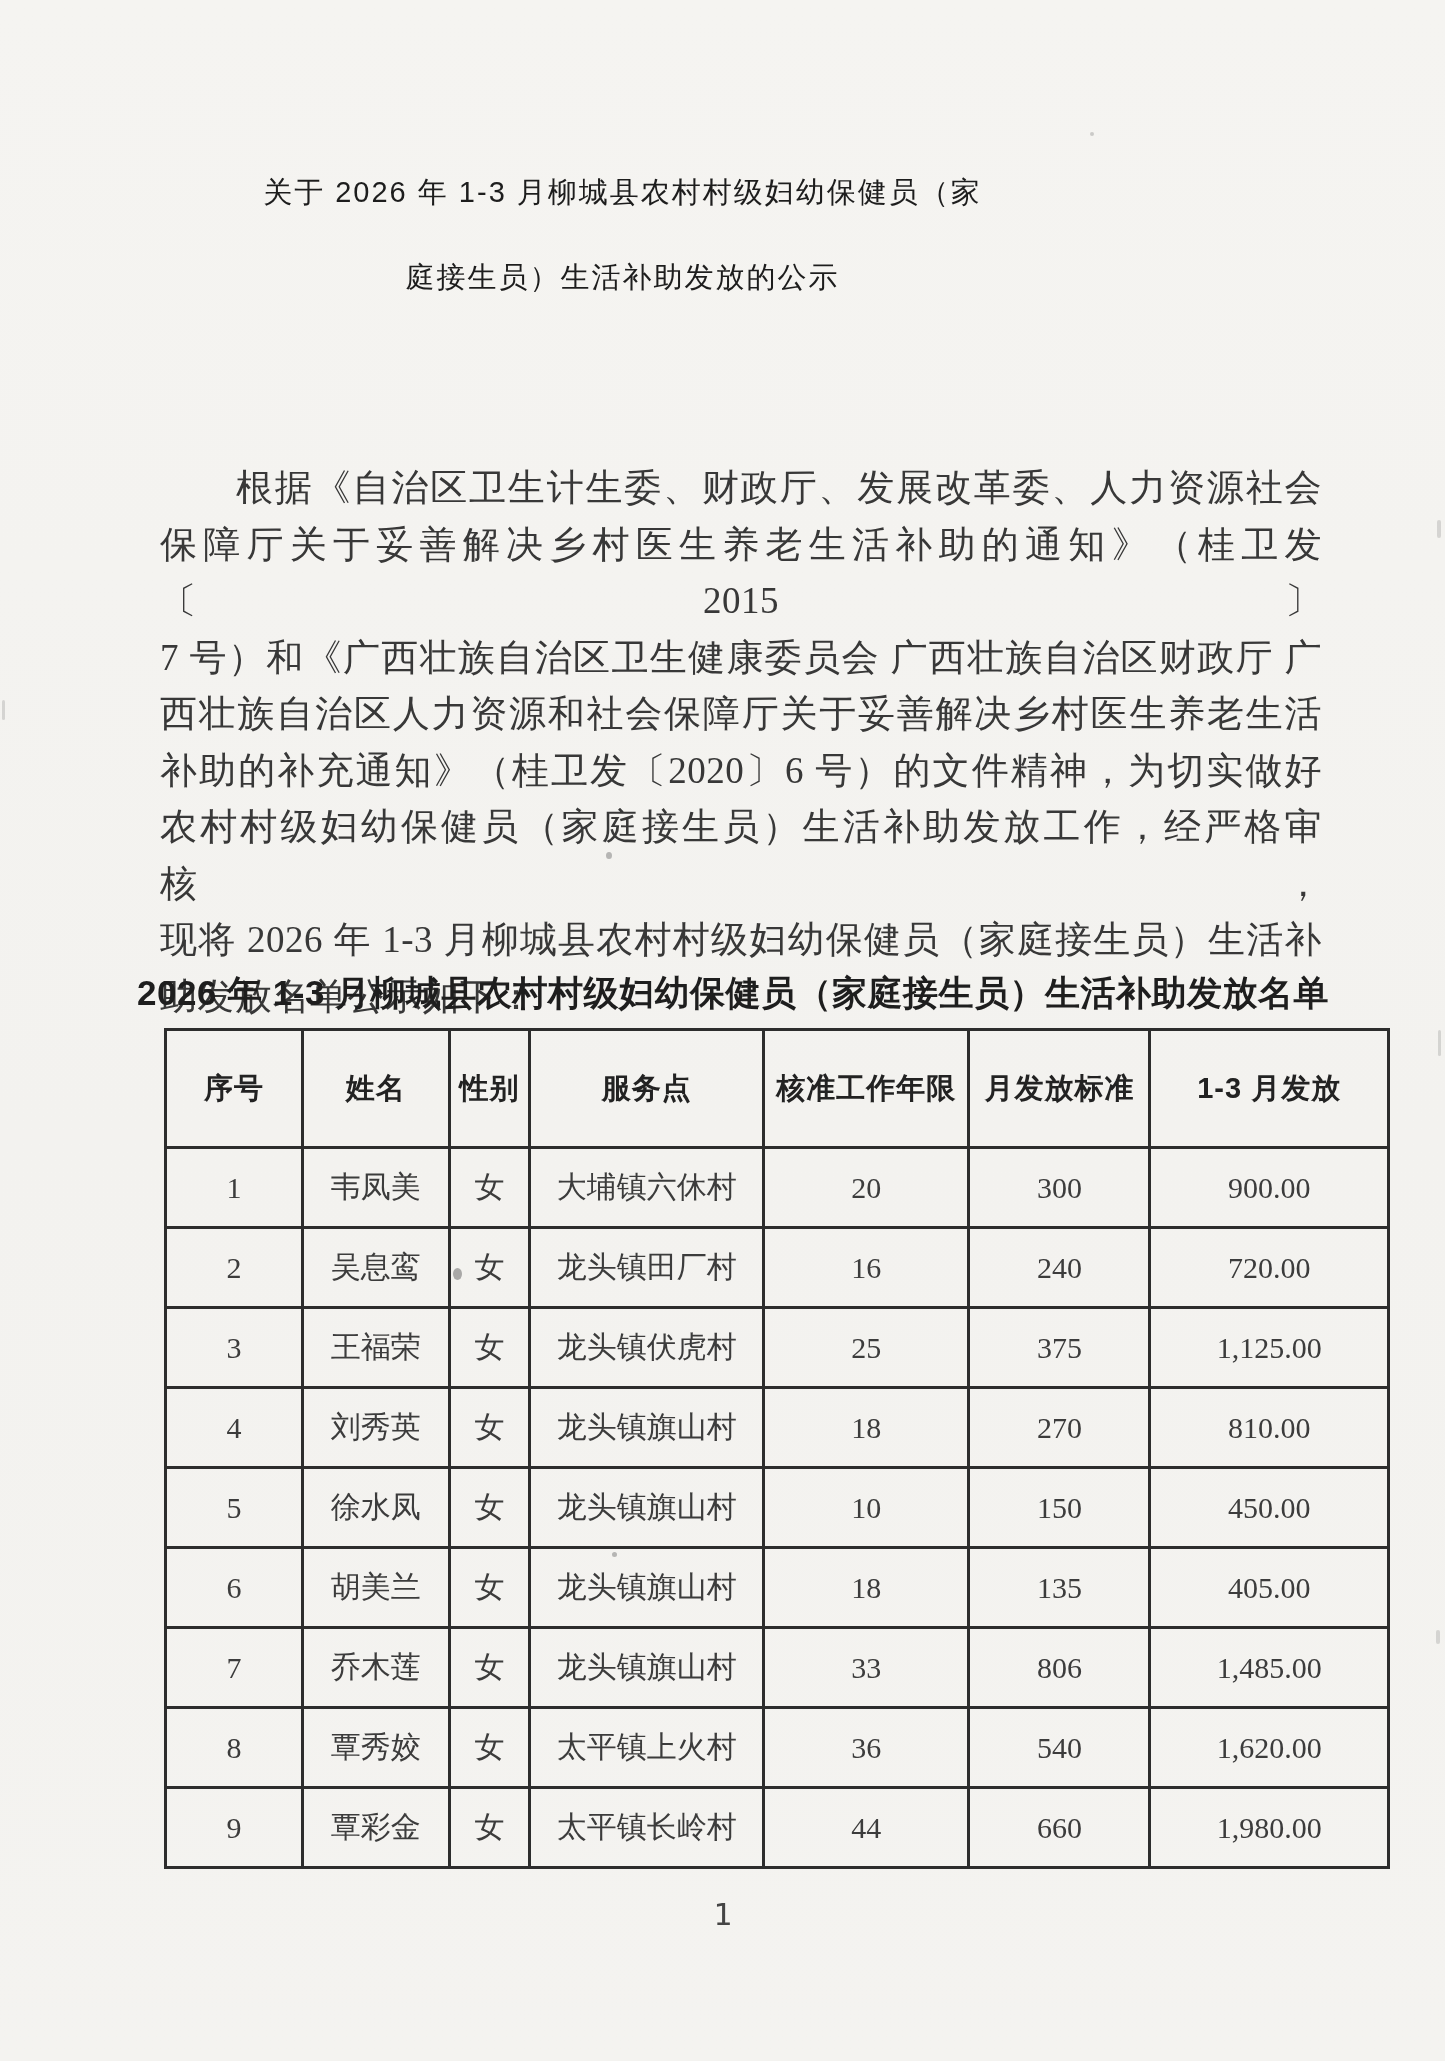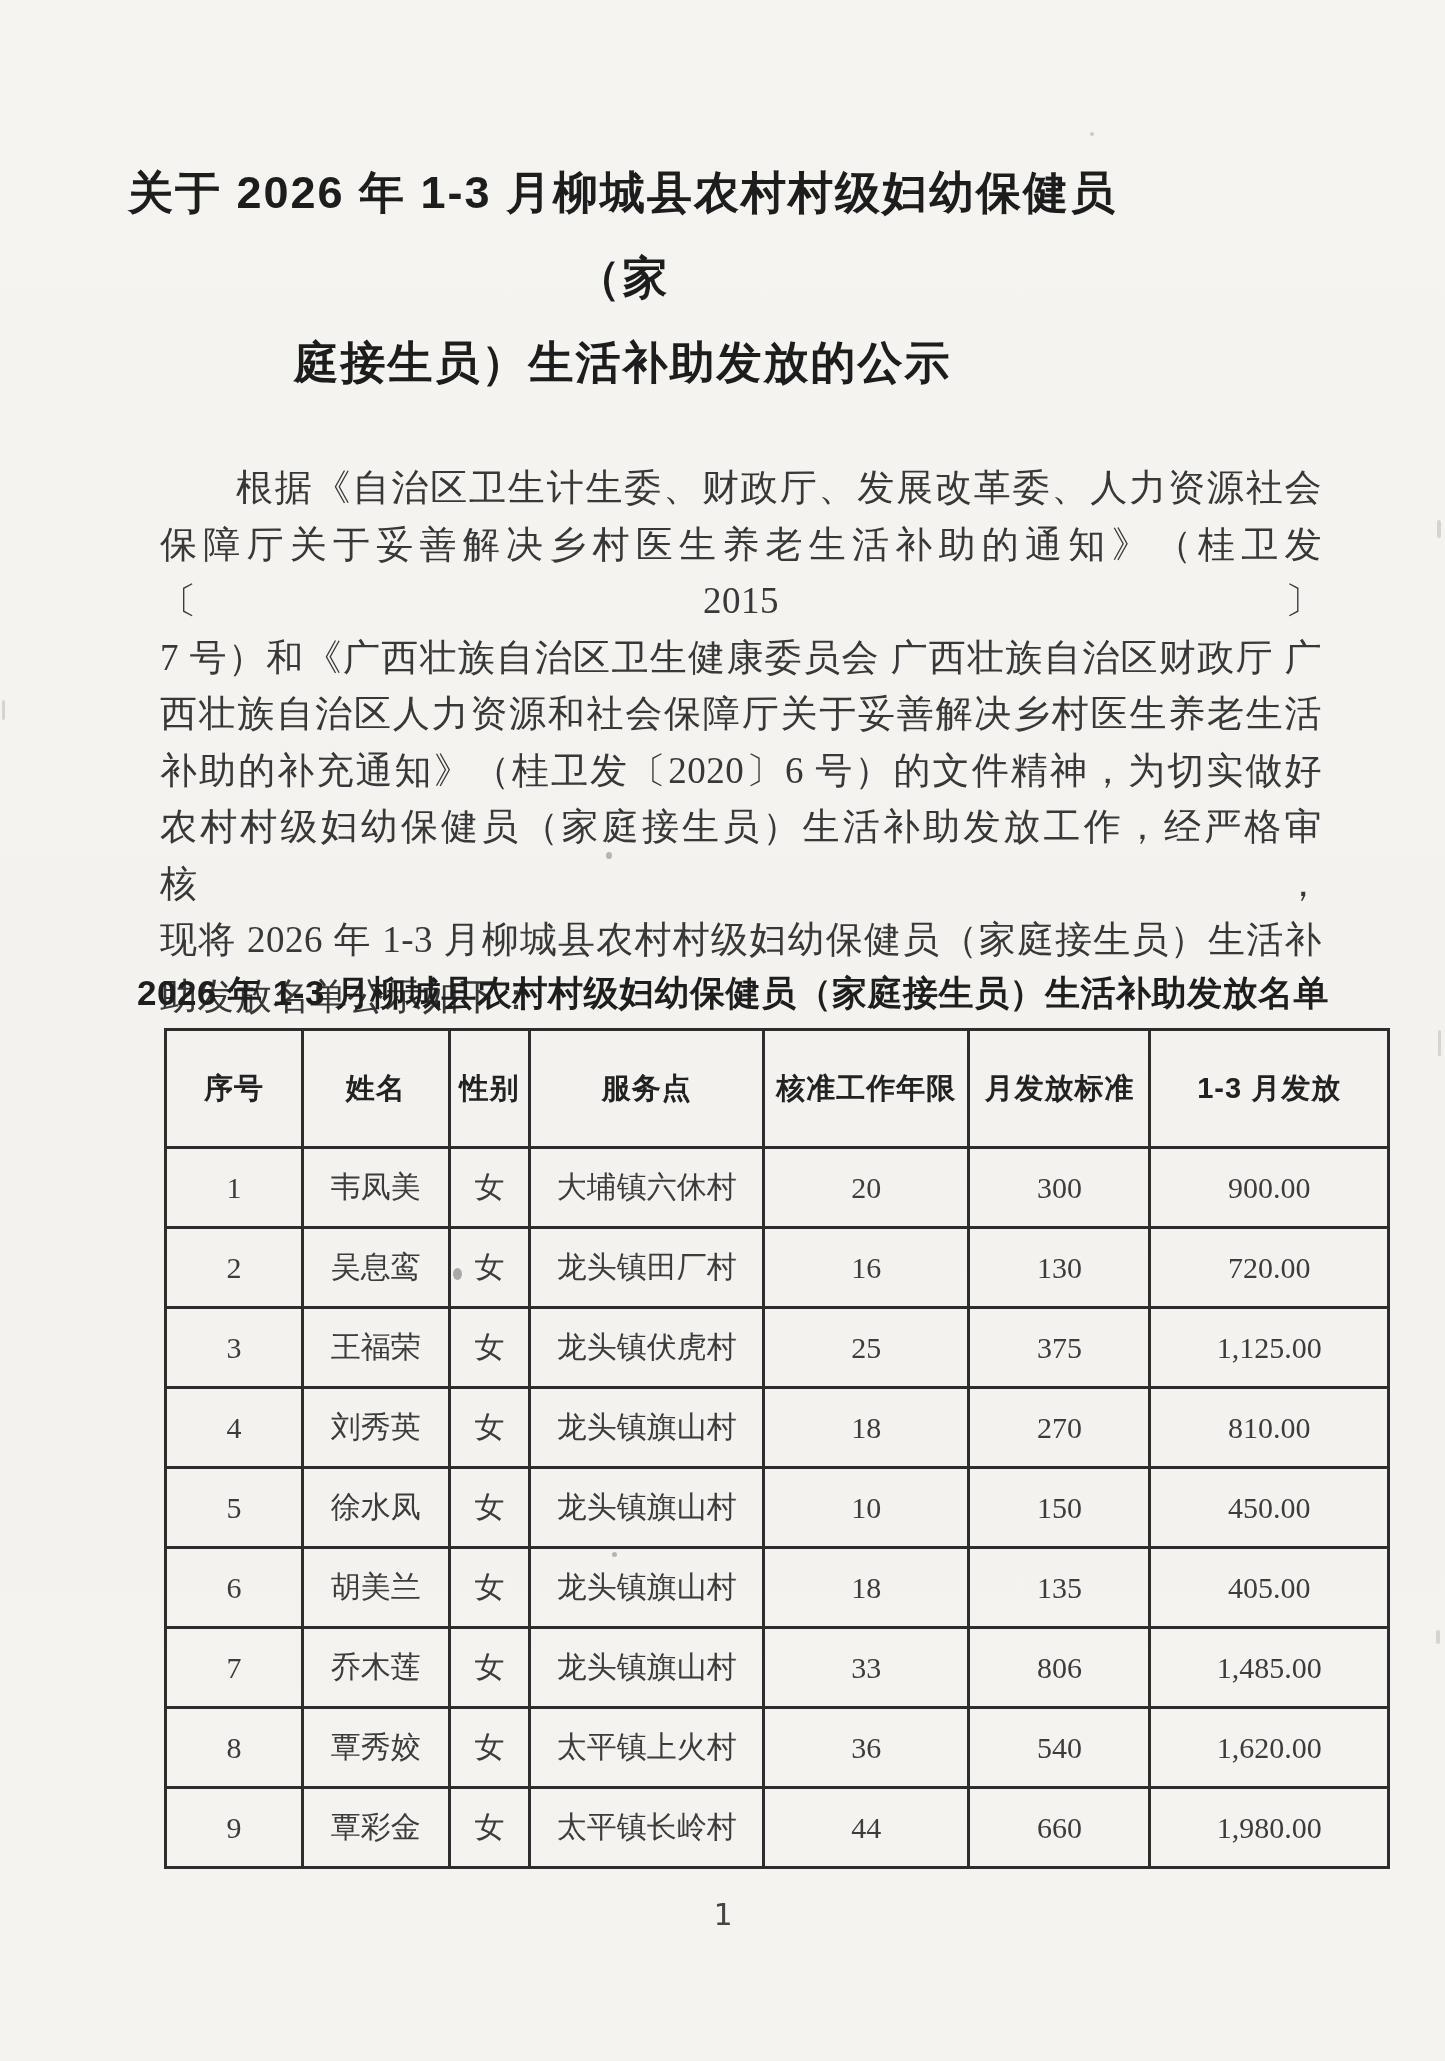--- a/index.html
+++ b/index.html
@@ -13,22 +13,22 @@
     width: 1445px; height: 2061px;
     background: linear-gradient(180deg, #f5f4f1 0%, #f3f2ef 55%, #f4f3f0 100%);
     overflow: hidden;
   }
   .doc-title {
     position: absolute;
     left: 105px; top: 150px; width: 1035px;
     margin: 0;
     text-align: center;
     font-family: "Liberation Sans", sans-serif;
-    font-weight: 700;
-    font-size: 45px;
+    font-weight: 400;
+    font-size: 29px;
     line-height: 85px;
     color: #1d1d1d;
     letter-spacing: 2px;
   }
   .doc-title .title-line { display: block; }
   .doc-body {
     position: absolute;
     left: 160px; top: 460px; width: 1162px;
     font-size: 37px;
     line-height: 56.5px;
@@ -148,21 +148,21 @@
         <td>20</td>
         <td>300</td>
         <td>900.00</td>
       </tr>
       <tr class="data-row">
         <td>2</td>
         <td>吴息鸾</td>
         <td>女</td>
         <td>龙头镇田厂村</td>
         <td>16</td>
-        <td>130</td>
+        <td>240</td>
         <td>720.00</td>
       </tr>
       <tr class="data-row">
         <td>3</td>
         <td>王福荣</td>
         <td>女</td>
         <td>龙头镇伏虎村</td>
         <td>25</td>
         <td>375</td>
         <td>1,125.00</td>

